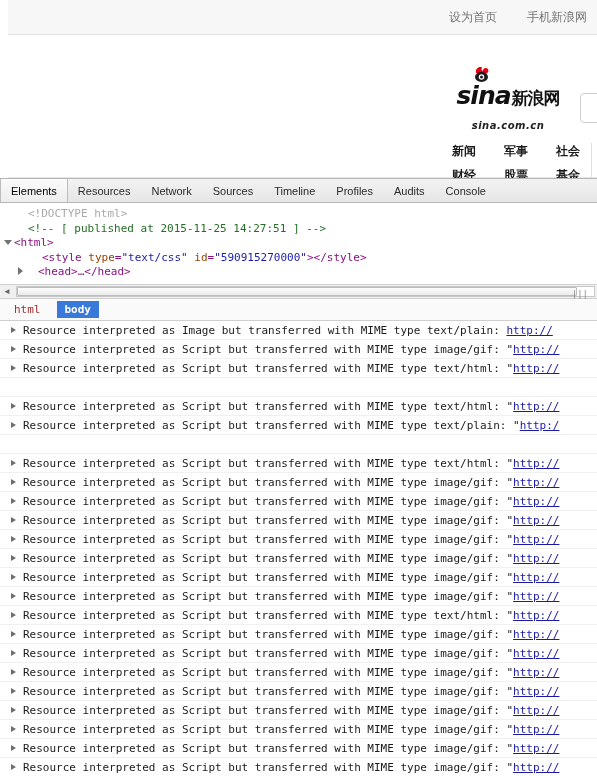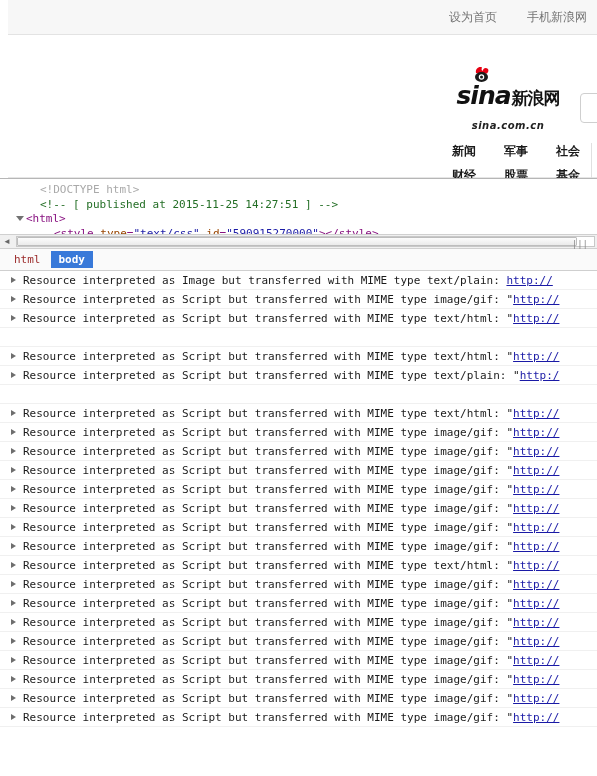--- a/index.html
+++ b/index.html
@@ -142,22 +142,22 @@
   }
   .dt-tab.active {
     background: linear-gradient(to bottom, #fbfbfb 0%, #ededed 100%);
     border-left: 1px solid #bdbdbd;
     border-right: 1px solid #bdbdbd;
     color: #000;
   }
 
   
   .dom-tree {
-    height: 55px;
-    padding: 4px 0 0 12px;
+    height: 81px;
+    padding: 4px 0 0 0;
     background: #fff;
     font-family: "DejaVu Sans Mono", monospace;
     font-size: 11px;
     line-height: 14.5px;
     overflow: hidden;
     position: relative;
   }
   .dom-line { white-space: pre; padding-left: 14px; position: relative; }
   .dom-line.ind1 { padding-left: 28px; }
   .tk-doctype { color: #a9a9a9; }
@@ -223,21 +223,21 @@
   }
 
   
   .crumbs {
     height: 22px;
     background: #fafafa;
     border-bottom: 1px solid #cfcfcf;
     display: flex;
     align-items: center;
     padding-left: 6px;
-    gap: 2px;
+    gap: 8px;
   }
   .crumb {
     font-family: "DejaVu Sans Mono", monospace;
     font-size: 11px;
     color: #9c2b2b;
     padding: 2px 8px;
     cursor: pointer;
     white-space: nowrap;
   }
   .crumb.sel {
@@ -332,20 +332,30 @@
             <span class="navlink">娱</span>
           </div>
         </div>
       </div>
 
     </div>
   </div>
 
   <div class="devtools">
 
+    <div class="dt-toolbar">
+      <div class="dt-tab active">Elements</div>
+      <div class="dt-tab">Resources</div>
+      <div class="dt-tab">Network</div>
+      <div class="dt-tab">Sources</div>
+      <div class="dt-tab">Timeline</div>
+      <div class="dt-tab">Profiles</div>
+      <div class="dt-tab">Audits</div>
+      <div class="dt-tab">Console</div>
+    </div>
 
     <div class="dom-tree">
       <div class="dom-line ind1"><span class="tk-doctype">&lt;!DOCTYPE html&gt;</span></div>
       <div class="dom-line ind1"><span class="tk-comment">&lt;!-- [ published at 2015-11-25 14:27:51 ] --&gt;</span></div>
       <div class="dom-line"><span class="tw open"></span><span class="tk-tag">&lt;html&gt;</span></div>
       <div class="dom-line ind1"><span style="padding-left:14px"><span class="tk-tag">&lt;style </span><span class="tk-attr">type</span><span class="tk-tag">=</span><span class="tk-val">"text/css"</span><span class="tk-tag"> </span><span class="tk-attr">id</span><span class="tk-tag">=</span><span class="tk-val">"590915270000"</span><span class="tk-tag">&gt;&lt;/style&gt;</span></span></div>
       <div class="dom-line ind1"><span class="tw closed ind"></span><span class="tk-tag" style="padding-left:10px">&lt;head&gt;…&lt;/head&gt;</span></div>
     </div>
 
     <div class="hscroll">

